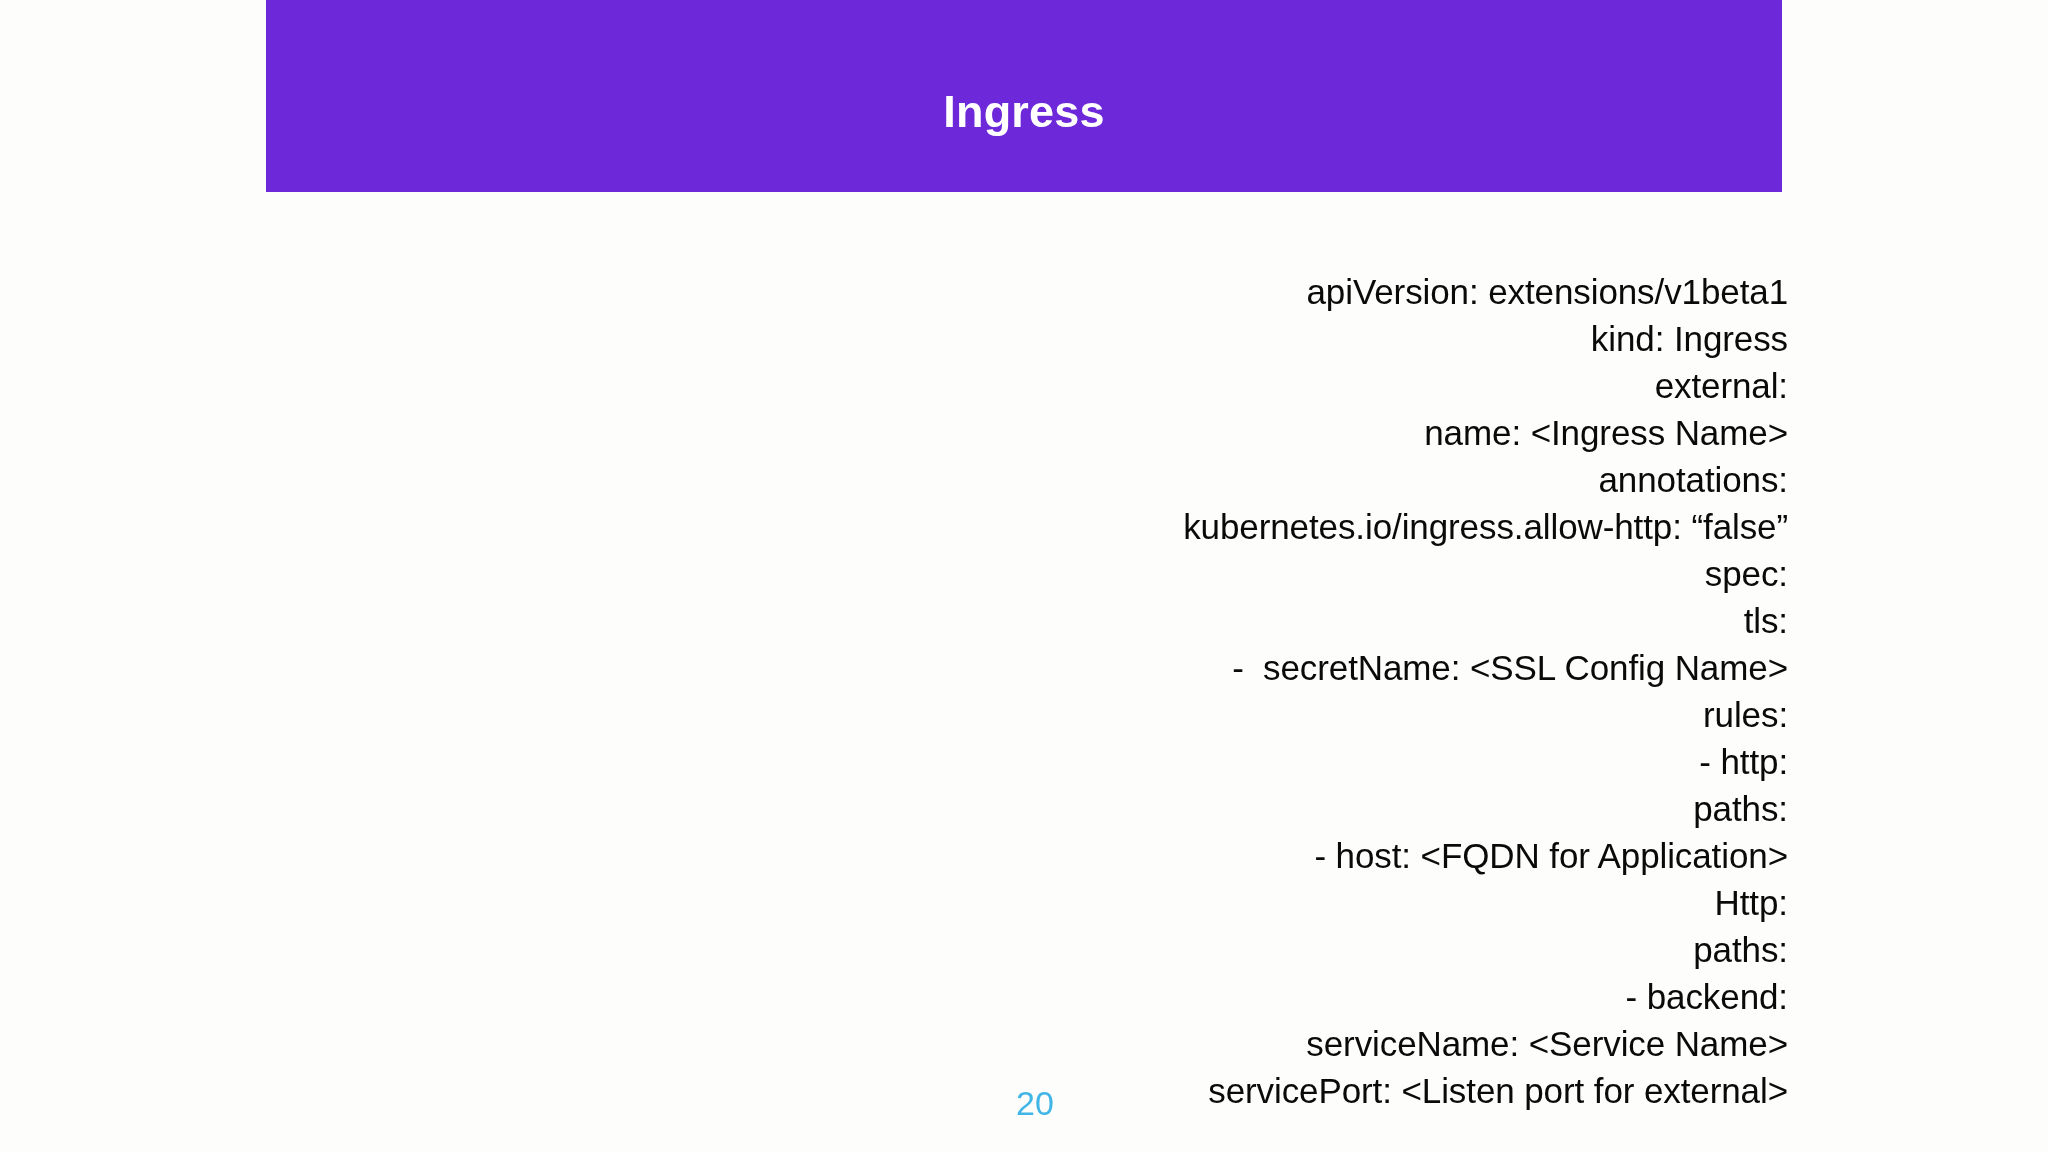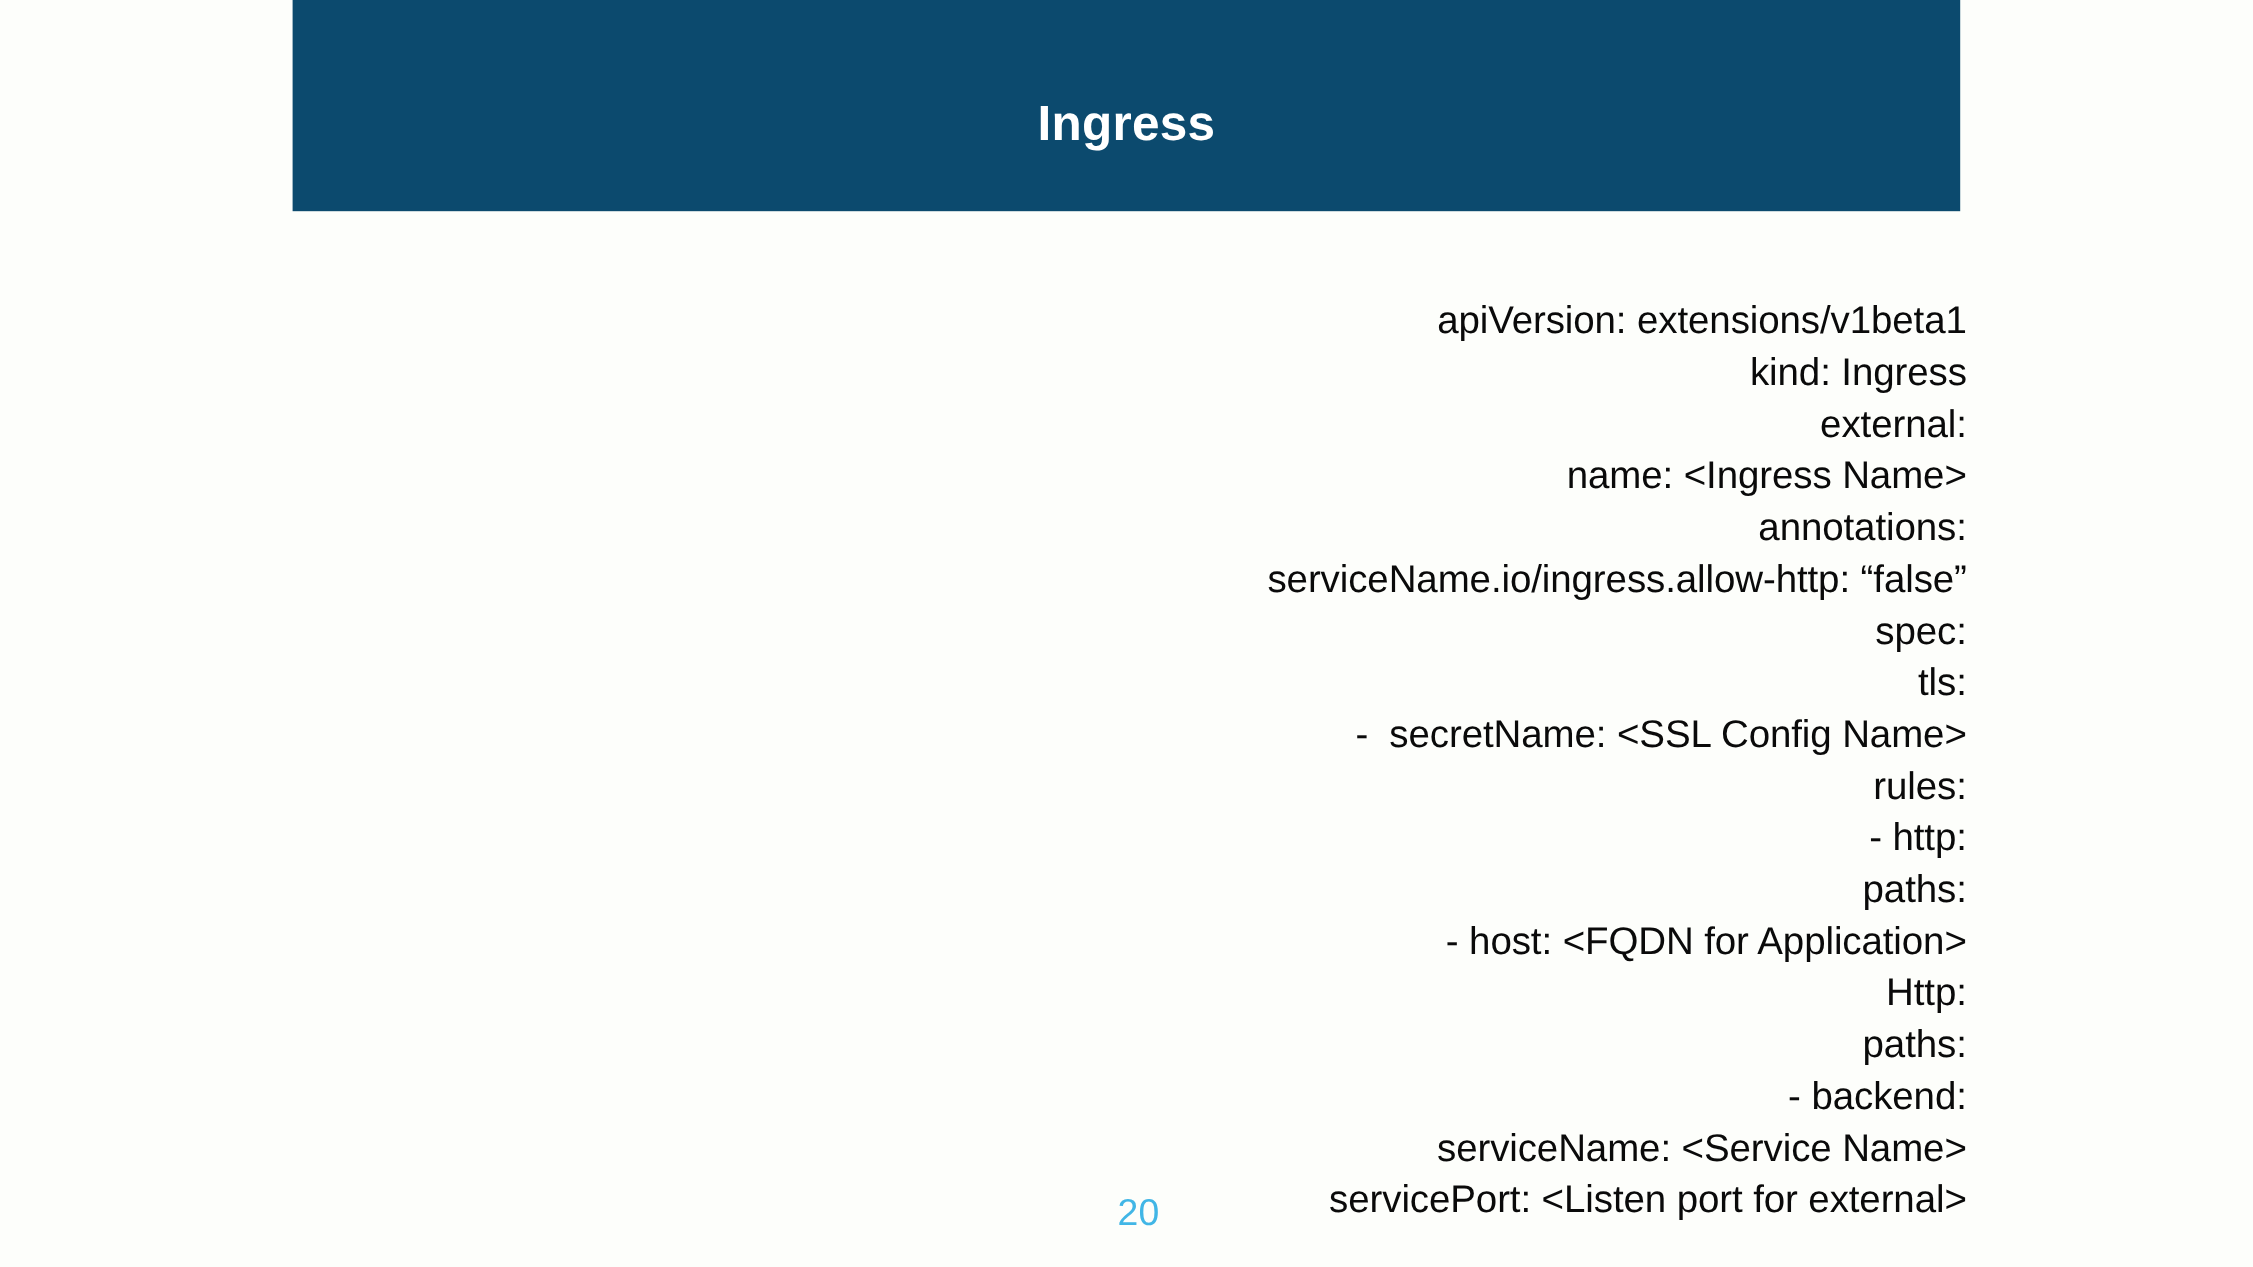--- a/index.html
+++ b/index.html
@@ -22,21 +22,21 @@
     height: 1152px;
   }
 
   
   #title-banner {
     position: absolute;
     left: 266px;
     top: 0px;
     width: 1516px;
     height: 192px;
-    background: #0c4a6e;
+    background: #6d28d9;
     display: flex;
     align-items: center;
     justify-content: center;
     box-sizing: border-box;
   }
   #slide-title {
     color: #ffffff;
     font-size: 45px;
     font-weight: bold;
     letter-spacing: 0.2px;
@@ -79,21 +79,21 @@
   <div id="title-banner">
     <div id="slide-title">Ingress</div>
   </div>
 
   <div id="yaml-block">
       <div class="yaml-line">apiVersion: extensions/v1beta1</div>
       <div class="yaml-line">kind: Ingress</div>
       <div class="yaml-line">external:</div>
       <div class="yaml-line">  name: &lt;Ingress Name&gt;</div>
       <div class="yaml-line">  annotations:</div>
-      <div class="yaml-line">    serviceName.io/ingress.allow-http: “false”</div>
+      <div class="yaml-line">    kubernetes.io/ingress.allow-http: “false”</div>
       <div class="yaml-line">spec:</div>
       <div class="yaml-line">  tls:</div>
       <div class="yaml-line">  -  secretName: &lt;SSL Config Name&gt;</div>
       <div class="yaml-line">  rules:</div>
       <div class="yaml-line">  - http:</div>
       <div class="yaml-line">     paths:</div>
       <div class="yaml-line">     - host: &lt;FQDN for Application&gt;</div>
       <div class="yaml-line">      Http:</div>
       <div class="yaml-line">       paths:</div>
       <div class="yaml-line">       - backend:</div>

